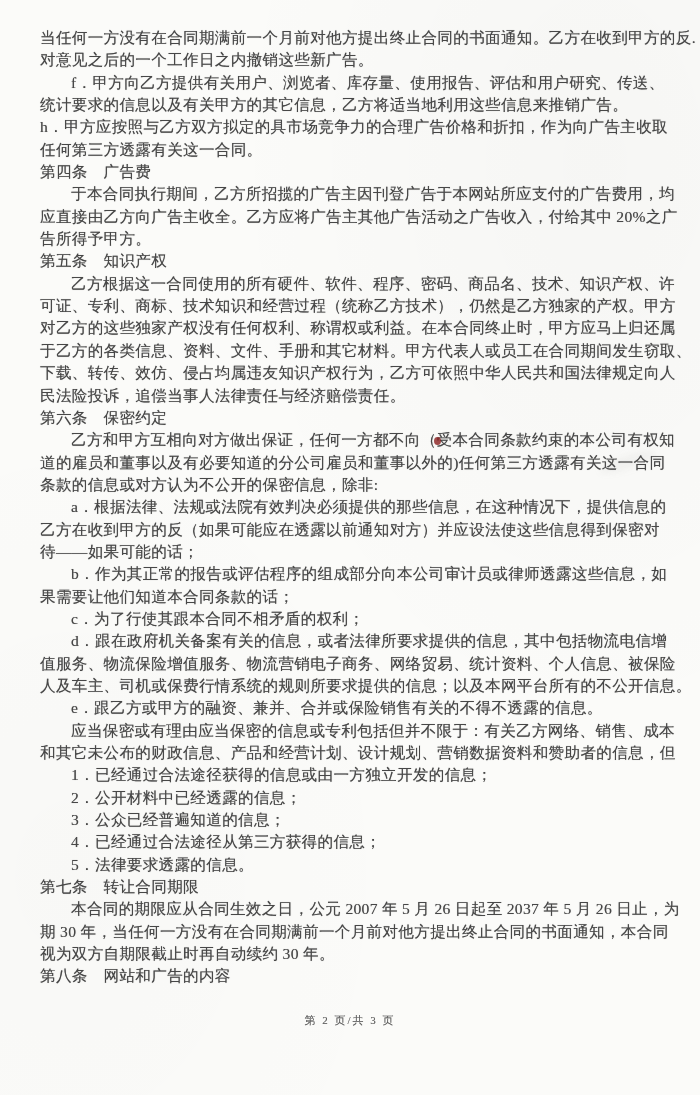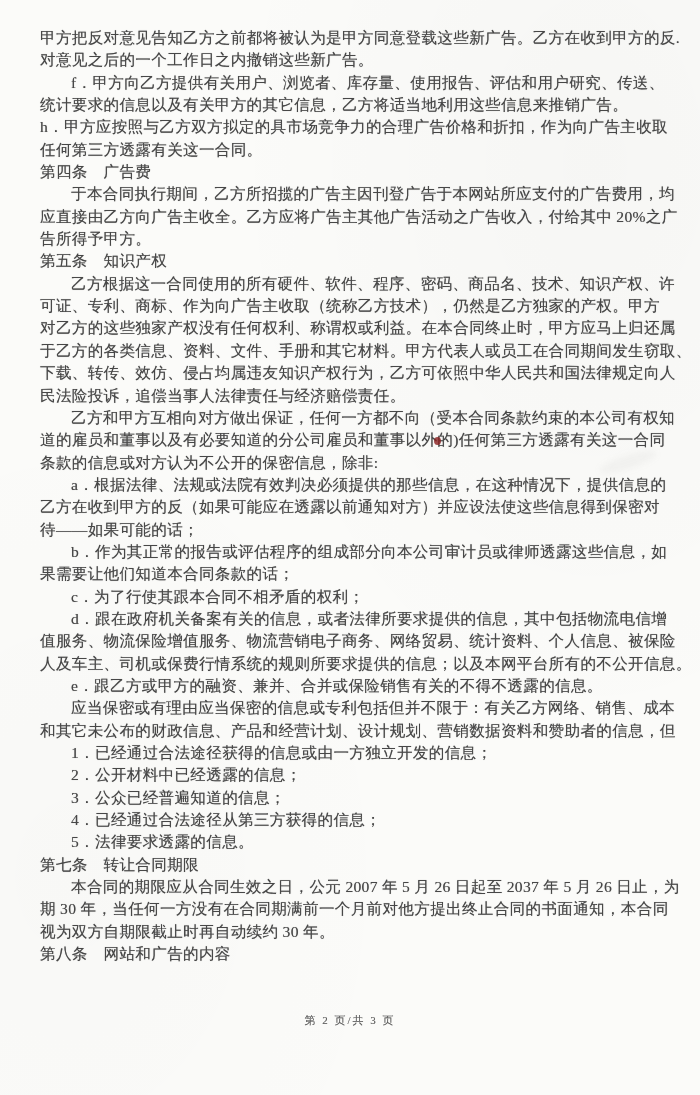--- a/index.html
+++ b/index.html
@@ -58,37 +58,38 @@
     filter:blur(3px);
     border-radius:50%;
   }
   .smudge.s1{left:598px;top:455px;width:60px;height:14px;transform:rotate(-18deg);}
 </style>
 </head>
 <body>
 
 <div class="page">
   <div class="content" id="lines">
-      <div class="line">甲方把反对意见告知乙方之前都将被认为是甲方同意登载这些新广告。乙方在收到甲方的反.</div>
+      <div class="line">当任何一方没有在合同期满前一个月前对他方提出终止合同的书面通知。乙方在收到甲方的反.</div>
       <div class="line">对意见之后的一个工作日之内撤销这些新广告。</div>
       <div class="line indent">f．甲方向乙方提供有关用户、浏览者、库存量、使用报告、评估和用户研究、传送、</div>
       <div class="line">统计要求的信息以及有关甲方的其它信息，乙方将适当地利用这些信息来推销广告。</div>
       <div class="line">h．甲方应按照与乙方双方拟定的具市场竞争力的合理广告价格和折扣，作为向广告主收取</div>
       <div class="line">任何第三方透露有关这一合同。</div>
       <div class="line">第四条　广告费</div>
       <div class="line indent">于本合同执行期间，乙方所招揽的广告主因刊登广告于本网站所应支付的广告费用，均</div>
       <div class="line">应直接由乙方向广告主收全。乙方应将广告主其他广告活动之广告收入，付给其中 20%之广</div>
       <div class="line">告所得予甲方。</div>
       <div class="line">第五条　知识产权</div>
       <div class="line indent">乙方根据这一合同使用的所有硬件、软件、程序、密码、商品名、技术、知识产权、许</div>
-      <div class="line">可证、专利、商标、作为向广告主收取（统称乙方技术），仍然是乙方独家的产权。甲方</div>
+      <div class="line">可证、专利、商标、技术知识和经营过程（统称乙方技术），仍然是乙方独家的产权。甲方</div>
       <div class="line">对乙方的这些独家产权没有任何权利、称谓权或利益。在本合同终止时，甲方应马上归还属</div>
       <div class="line">于乙方的各类信息、资料、文件、手册和其它材料。甲方代表人或员工在合同期间发生窃取、</div>
       <div class="line">下载、转传、效仿、侵占均属违友知识产权行为，乙方可依照中华人民共和国法律规定向人</div>
       <div class="line">民法险投诉，追偿当事人法律责任与经济赔偿责任。</div>
+      <div class="line">第六条　保密约定</div>
       <div class="line indent">乙方和甲方互相向对方做出保证，任何一方都不向（受本合同条款约束的本公司有权知</div>
       <div class="line">道的雇员和董事以及有必要知道的分公司雇员和董事以外的)任何第三方透露有关这一合同</div>
       <div class="line">条款的信息或对方认为不公开的保密信息，除非:</div>
       <div class="line indent">a．根据法律、法规或法院有效判决必须提供的那些信息，在这种情况下，提供信息的</div>
       <div class="line">乙方在收到甲方的反（如果可能应在透露以前通知对方）并应设法使这些信息得到保密对</div>
       <div class="line">待——如果可能的话；</div>
       <div class="line indent">b．作为其正常的报告或评估程序的组成部分向本公司审计员或律师透露这些信息，如</div>
       <div class="line">果需要让他们知道本合同条款的话；</div>
       <div class="line indent">c．为了行使其跟本合同不相矛盾的权利；</div>
       <div class="line indent">d．跟在政府机关备案有关的信息，或者法律所要求提供的信息，其中包括物流电信增</div>

